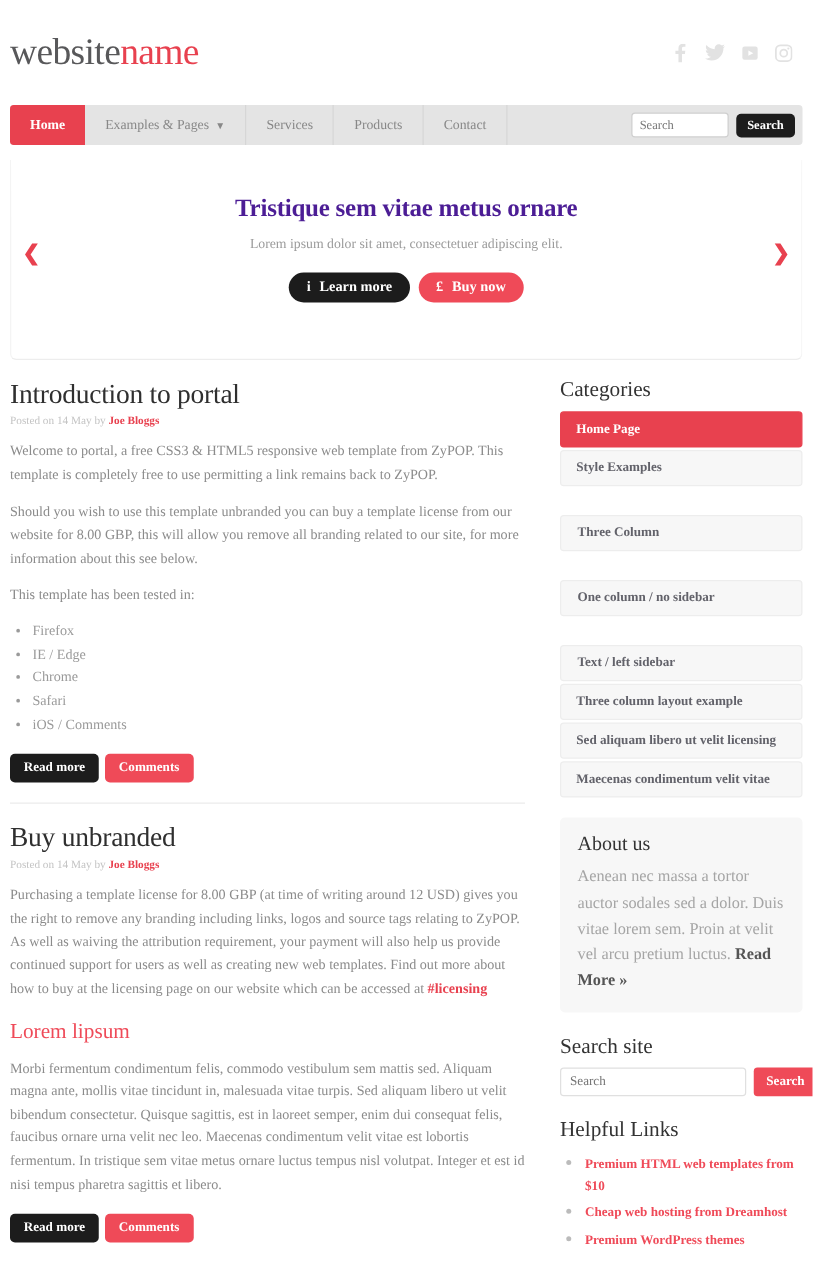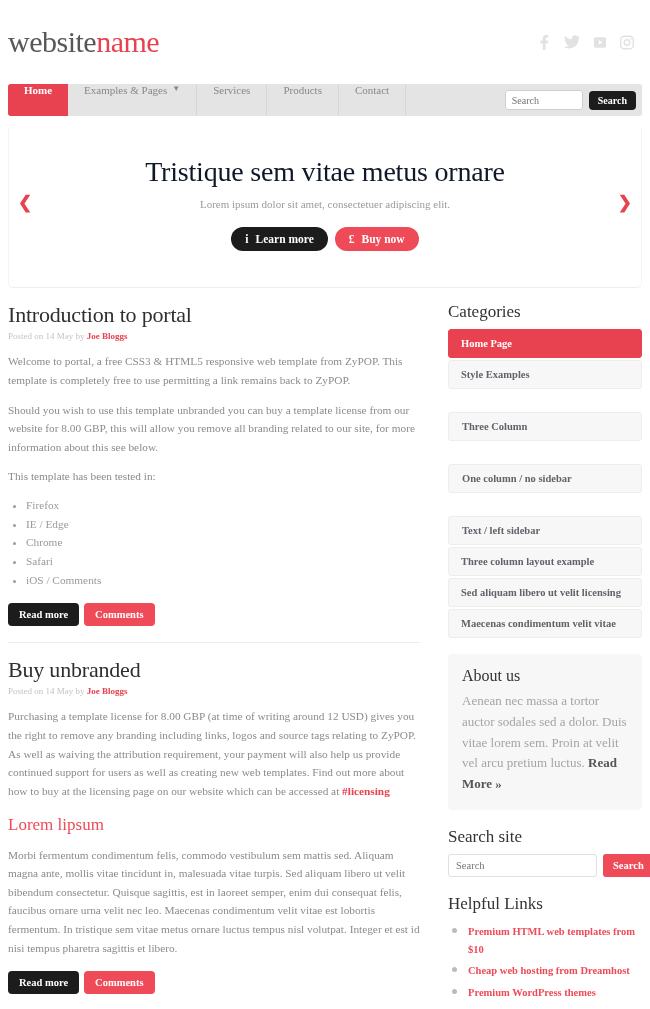--- a/index.html
+++ b/index.html
@@ -36,21 +36,21 @@
     height: 32px;
     background: #e4e4e4;
     display: flex;
     align-items: stretch;
     border-radius: 3px;
     overflow: hidden;
     margin: 0 8px;
   }
   .nav-items { display: flex; align-items: stretch; }
   .nav-item {
-    display: flex; align-items: flex-start; justify-content: center;
+    display: flex; align-items: center; justify-content: center;
     padding: 0 16px;
     font-size: 11px;
     color: #888888;
     border-right: 1px solid #d6d6d6;
     white-space: nowrap;
     cursor: pointer;
   }
   .nav-item.active { background: #e8414f; color: #ffffff; font-weight: bold; border-right: none; }
   .nav-caret { margin-left: 5px; font-size: 8px; }
   .nav-spacer { flex: 1; }
@@ -76,21 +76,21 @@
     position: relative;
     border-bottom: 1px solid #ededed;
     border-left: 1px solid #f4f4f4;
     border-right: 1px solid #f4f4f4;
     border-radius: 0 0 5px 5px;
     display: flex; flex-direction: column;
     align-items: center; justify-content: flex-start;
     padding-top: 28px;
   }
   .hero h1 {
-    font-size: 28px; font-weight: normal; color: #0f172a;
+    font-size: 20px; font-weight: bold; color: #4c1d95;
     letter-spacing: -0.2px;
   }
   .hero p { font-size: 11px; color: #9b9b9b; margin-top: 10px; }
   .hero-buttons { display: flex; gap: 7px; margin-top: 17px; }
   .hero-btn {
     border: none; border-radius: 14px;
     font-size: 11.5px; font-weight: bold;
     padding: 6px 14px; cursor: pointer; color: #fff;
     display: flex; align-items: center; gap: 7px;
     font-family: "Liberation Serif", serif;

